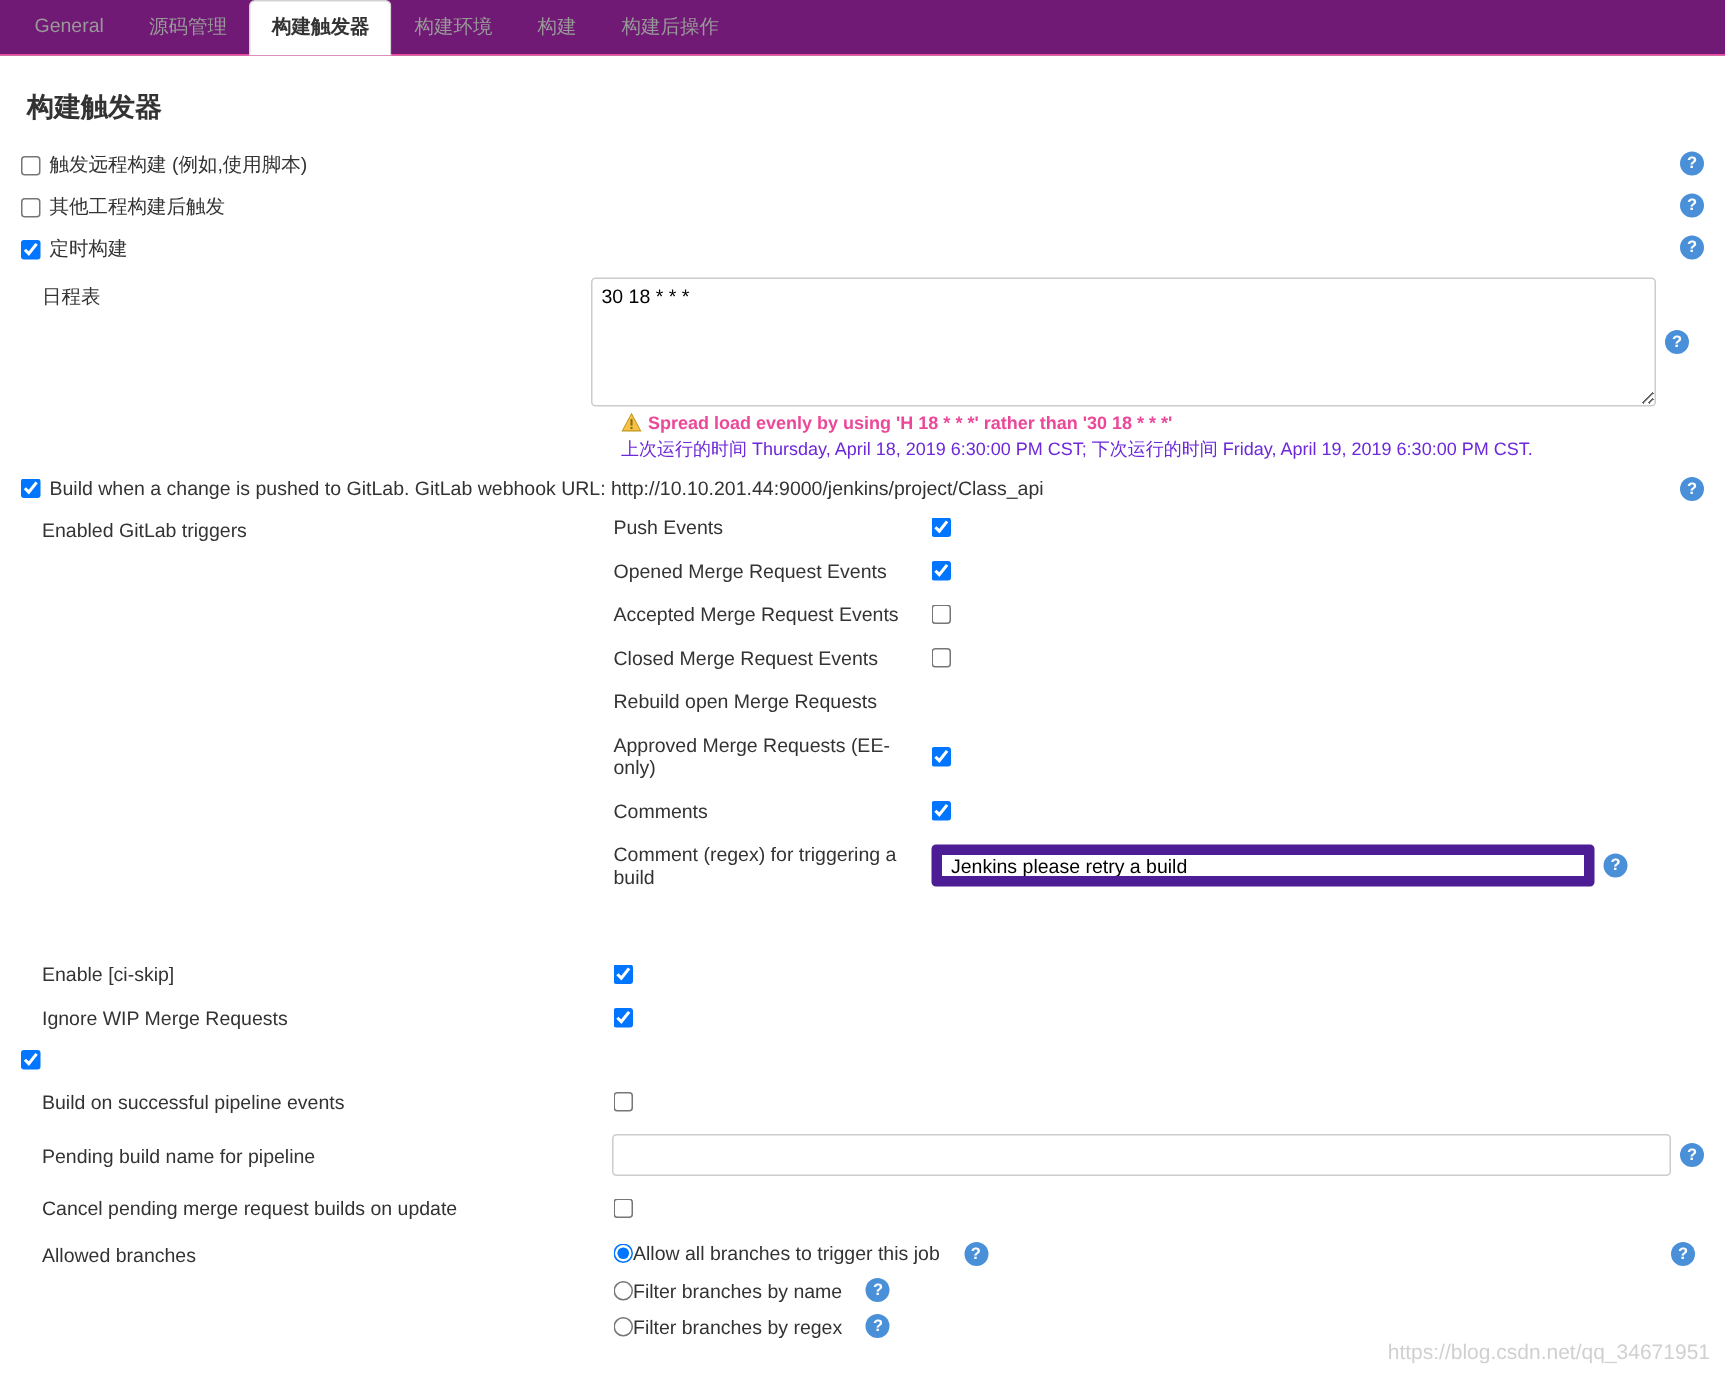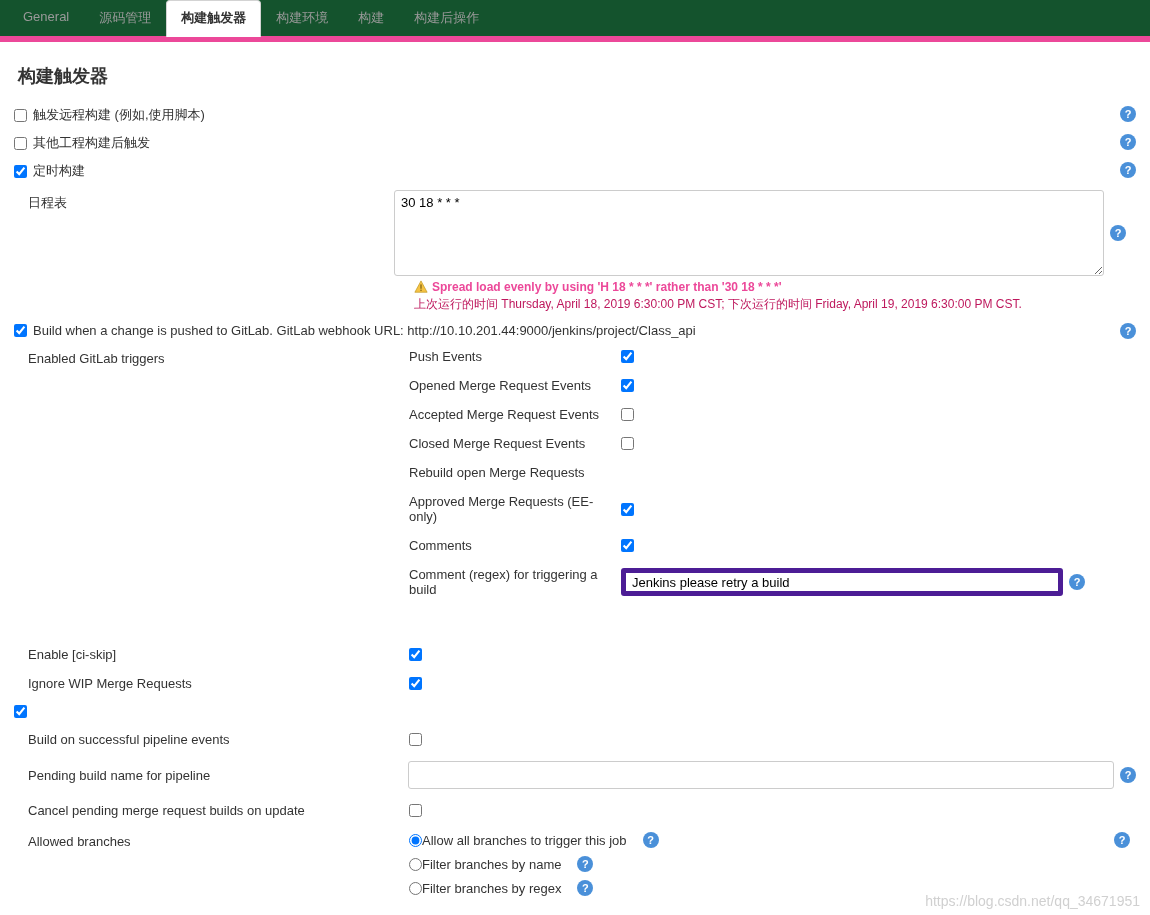--- a/index.html
+++ b/index.html
@@ -6,22 +6,22 @@
   body {
     margin: 0;
     font-family: Helvetica, Arial, sans-serif;
     font-size: 13px;
     color: #333;
     background: #fff;
     width: 1150px;
   }
   .tabs {
     display: flex;
-    background: #14532d;
-    border-bottom: 6px solid #ec4899;
+    background: #701a75;
+    border-bottom: 1px solid #ec4899;
     padding: 0 8px;
   }
   .tab {
     padding: 8px 14px;
     color: #999;
     cursor: pointer;
     border: 1px solid transparent;
     font-size: 13px;
   }
   .tab.active {
@@ -96,21 +96,21 @@
     margin-right: 4px;
   }
   .warn-text {
     color: #ec4899;
     font-weight: bold;
     font-size: 12px;
   }
   .run-info {
     margin-left: 400px;
     font-size: 12px;
-    color: #be185d;
+    color: #6d28d9;
     margin-top: 2px;
     margin-bottom: 10px;
   }
   .sub-trigger-row {
     display: flex;
     align-items: center;
     margin-bottom: 14px;
   }
   .sub-trigger-row .stlabel {
     width: 212px;
@@ -131,21 +131,21 @@
     border: 1px solid #ccc;
     background: #fff;
     font-family: inherit;
     font-size: 13px;
     padding: 2px 4px;
     border-radius: 3px;
   }
   input[type=text].regex-input, input[type=text].std-input {
     width: 442px;
     height: 28px;
-    border: 5px solid #4c1d95;
+    border: 7px solid #4c1d95;
     font-family: inherit;
     font-size: 13px;
     padding: 2px 6px;
     border-radius: 3px;
   }
   input[type=text].wide-input {
     width: 706px;
     height: 28px;
     border: 1px solid #ccc;
     font-family: inherit;

